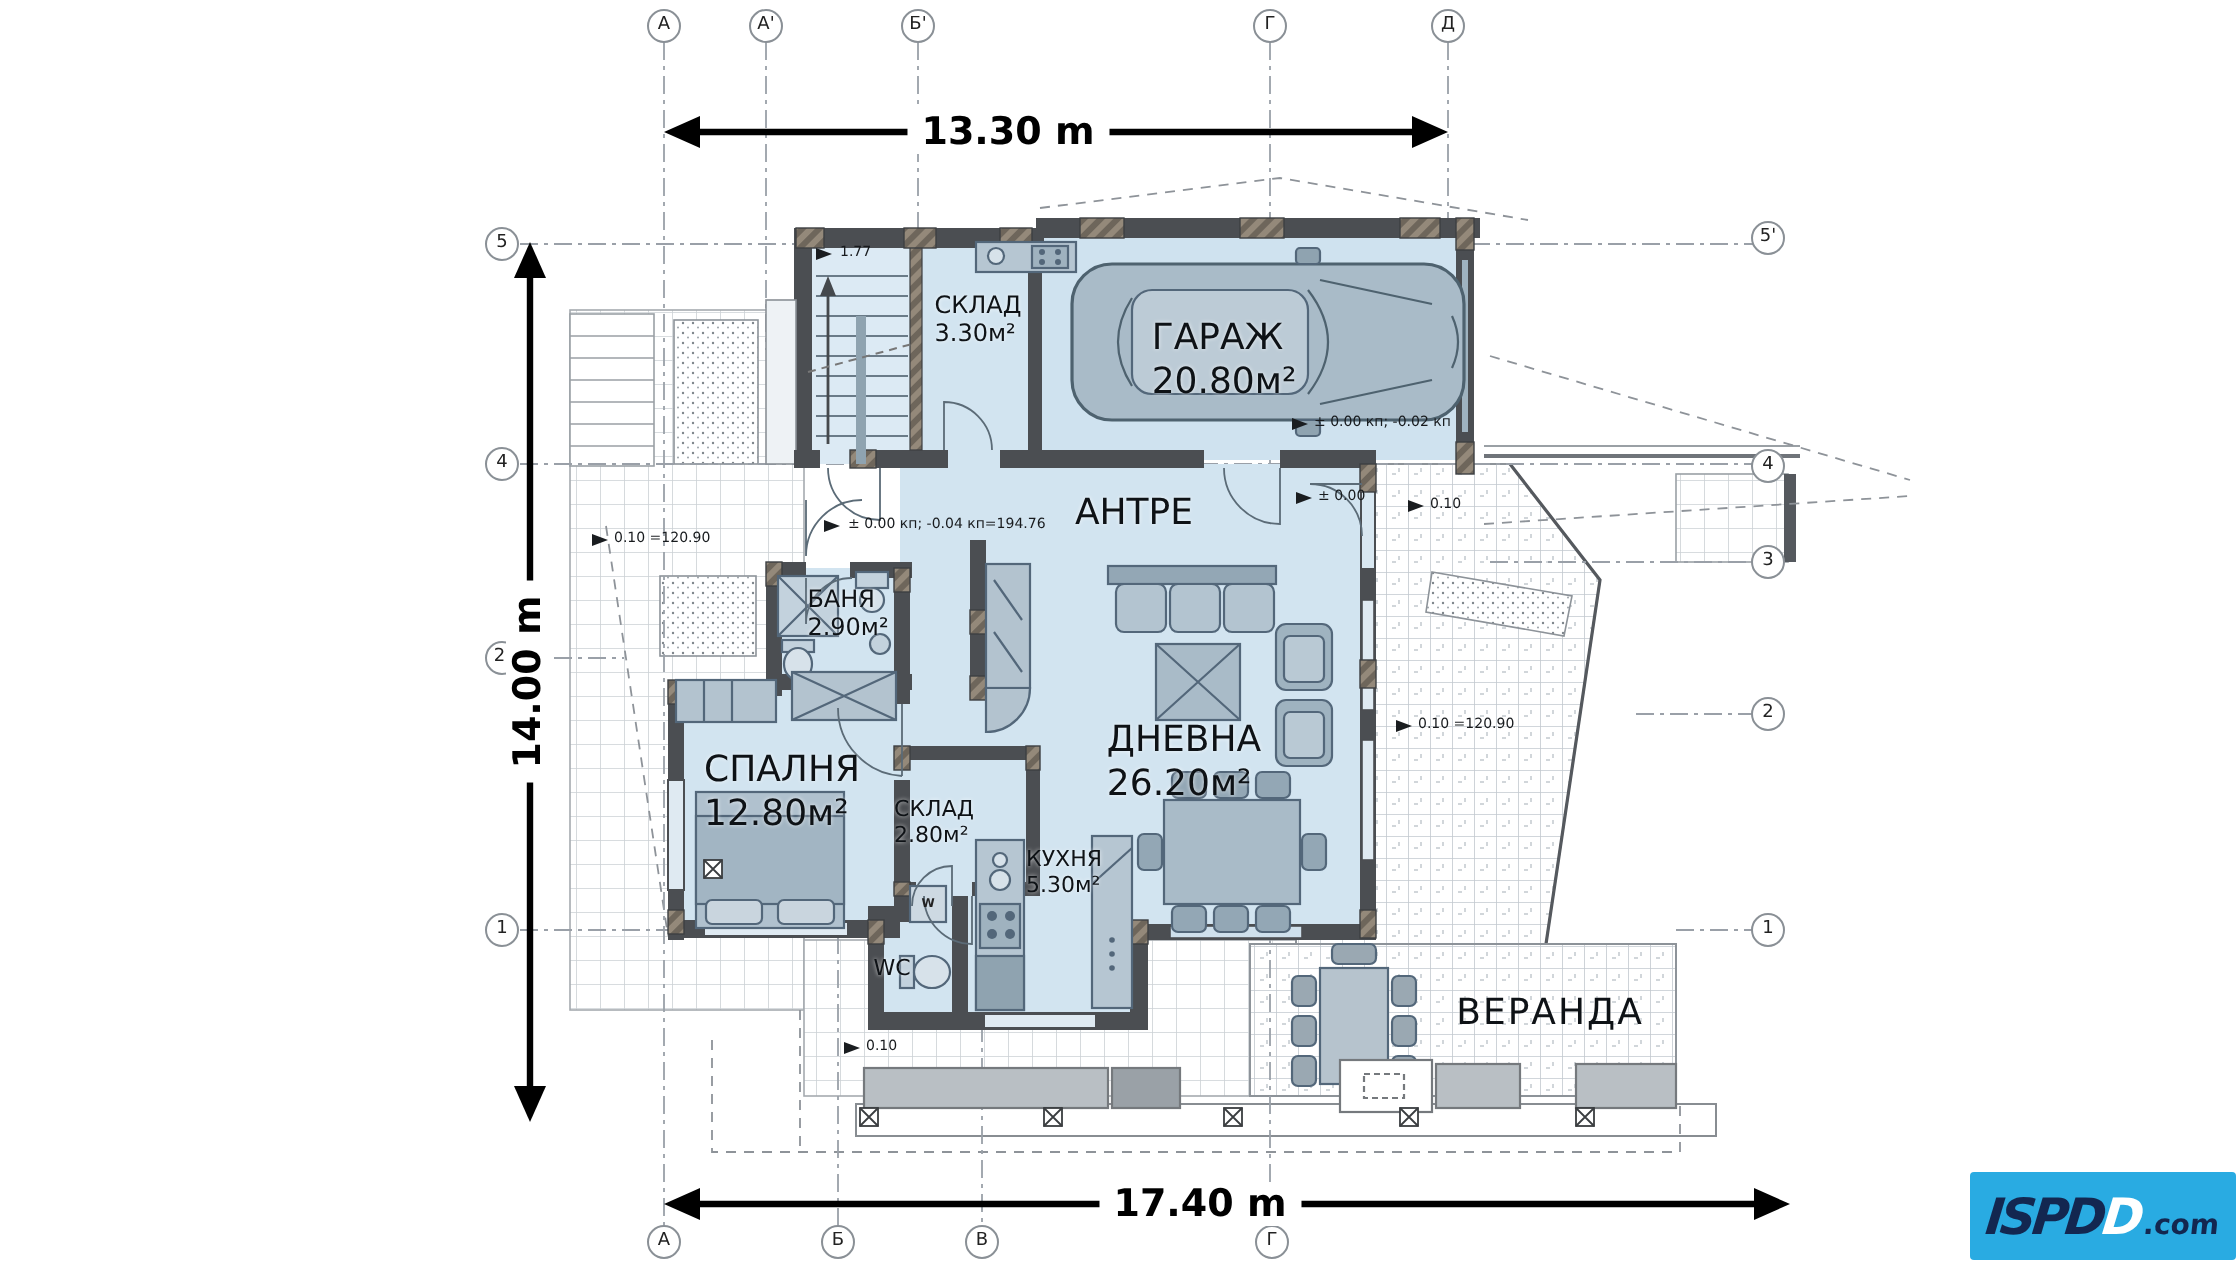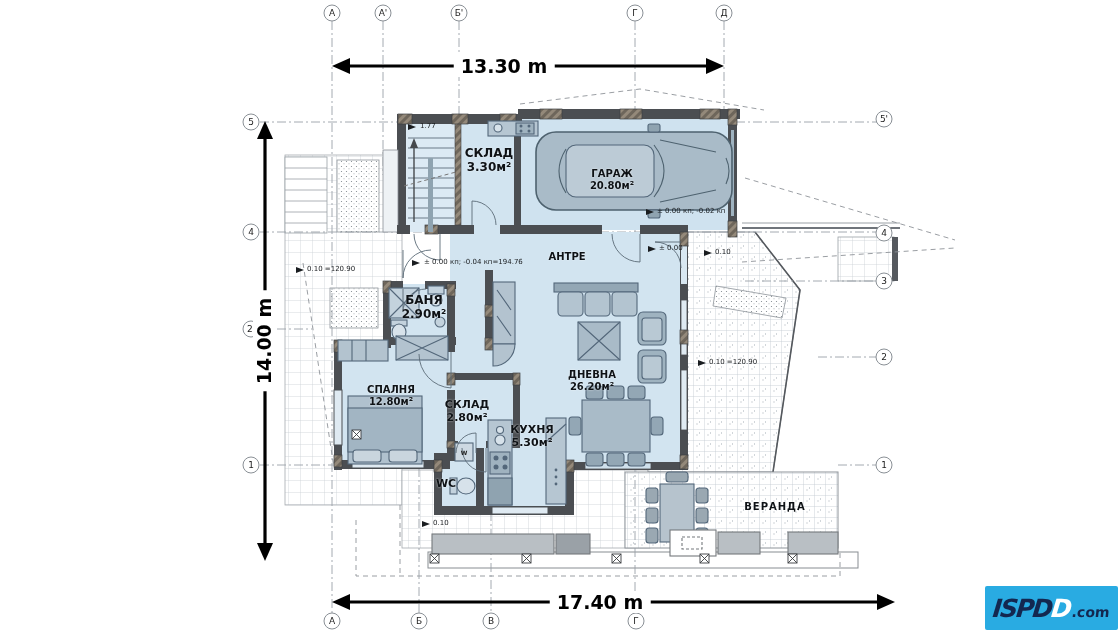--- a/index.html
+++ b/index.html
@@ -2,23 +2,23 @@
 <html><head>
 <meta charset="utf-8">
 <style>
   html,body{margin:0;padding:0;background:#fff;}
   #canvas{position:relative;width:1120px;height:632px;background:#ffffff;overflow:hidden;
           font-family:"DejaVu Sans","Liberation Sans",sans-serif;}
   #plan-svg{position:absolute;left:0;top:0;}
   .bubble{position:absolute;width:17px;height:17px;border:1px solid #8a9096;border-radius:50%;
           background:#fff;font-size:9px;line-height:15px;text-align:center;color:#222;
           transform:translate(-50%,-50%);box-sizing:border-box;}
-  .room-label{position:absolute;text-align:center;transform:translate(-50%,-50%);color:#0e1216;
-          font-weight:bold;line-height:1.2;white-space:nowrap;text-shadow:0 0 2px rgba(255,255,255,.75);}
-  .rl-lg{font-size:10px;}
+  .room-label{position:absolute;text-align:left;transform:translate(-50%,-50%);color:#0e1216;
+          font-weight:normal;line-height:1.2;white-space:nowrap;text-shadow:0 0 2px rgba(255,255,255,.75);}
+  .rl-lg{font-size:18px;}
   .rl-md{font-size:12px;}
   .rl-sm{font-size:11px;}
   .ann{position:absolute;font-size:7px;color:#181b1e;white-space:nowrap;transform:translateY(-50%);}
   .dim{position:absolute;transform:translate(-50%,-50%);font-weight:bold;font-size:19px;color:#000;
           background:#fff;padding:0 7px;white-space:nowrap;}
   .dim-left{transform:translate(-50%,-50%) rotate(-90deg);}
   .wlabel{position:absolute;font-size:6px;font-weight:bold;color:#222;transform:translate(-50%,-50%);}
   #logo{position:absolute;left:985px;top:586px;width:133px;height:44px;background:#29abe2;
         display:flex;align-items:center;justify-content:center;border-radius:2px;}
   #logo .lg-wrap{transform:skewX(-6deg);display:flex;align-items:baseline;}

